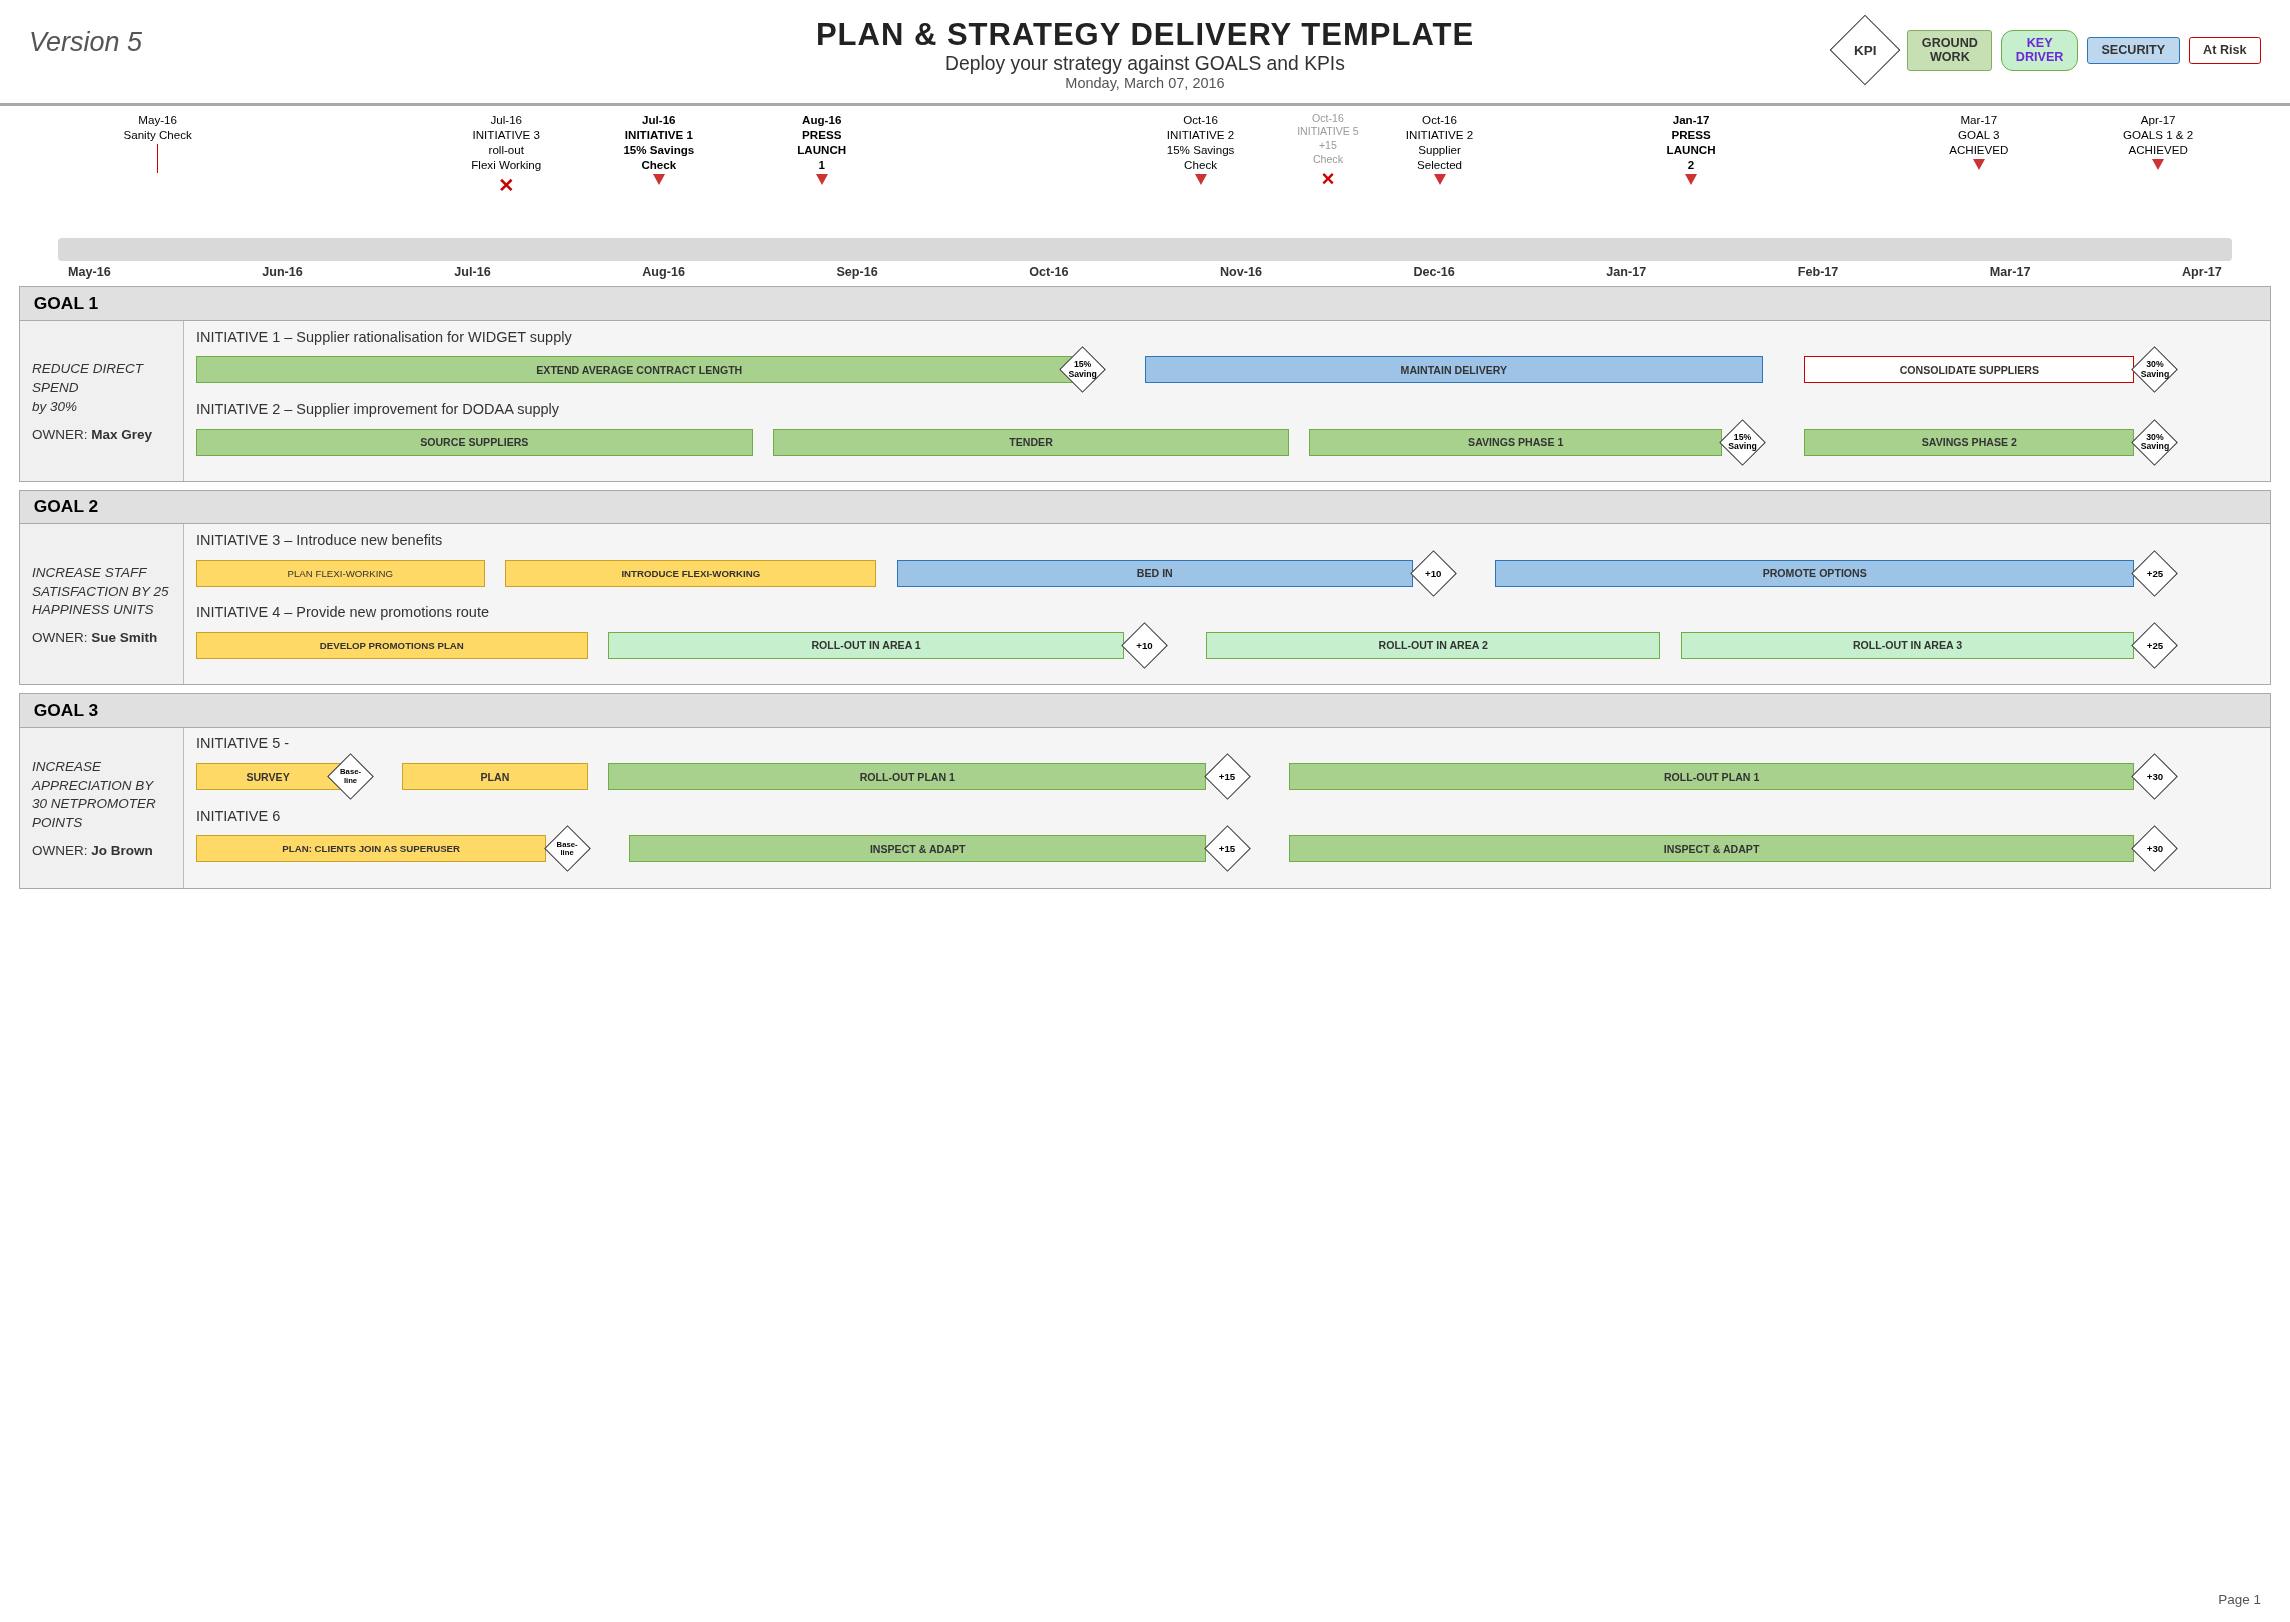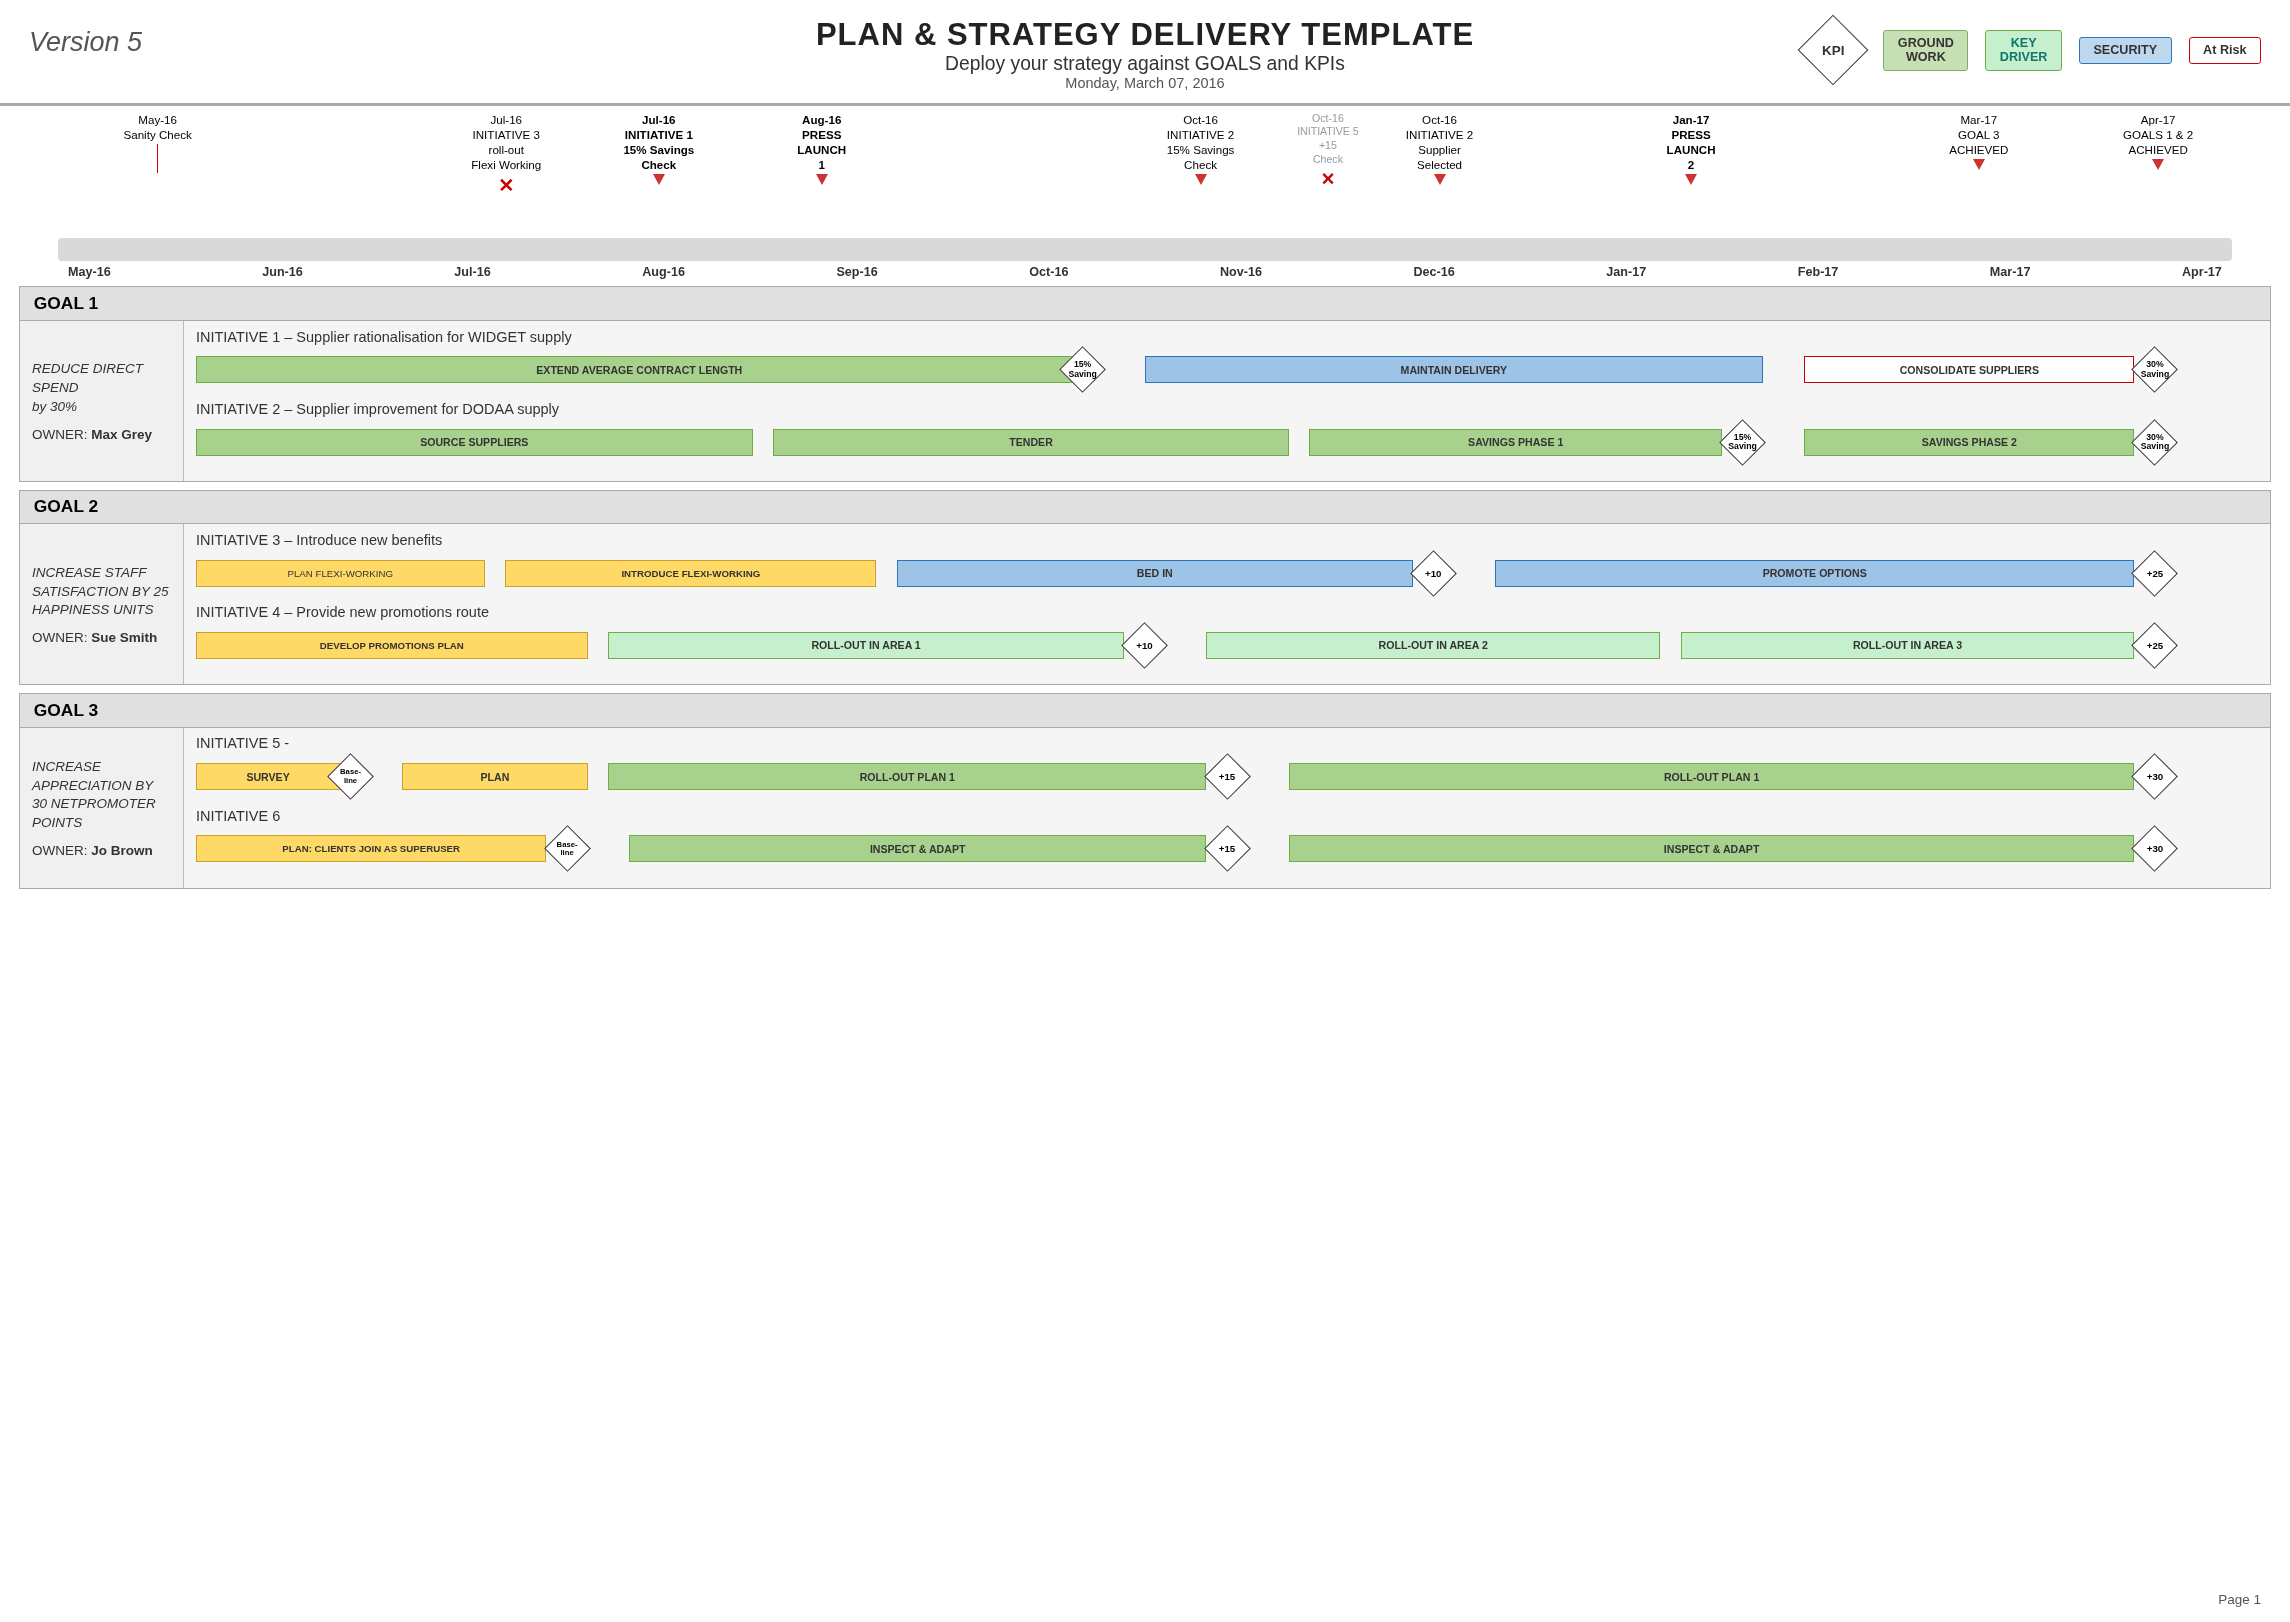--- a/index.html
+++ b/index.html
@@ -41,31 +41,31 @@
       font-style: italic;
     }
 
     
     .legend-area {
       position: absolute;
       right: 29px;
       top: 17.4px;
       display: flex;
       align-items: center;
-      gap: 17px;
+      gap: 9px;
     }
     .legend-box {
       padding: 5.8px 13.5px;
       font-size: 12.6px;
       font-weight: bold;
       border: 1.9px solid #999;
       border-radius: 2.9px;
     }
     .legend-groundwork { background: #c6e0b4; border-color: #82ac60; color: #333; }
-    .legend-keydriver { background: #c6efce; border-color: #70ad47; color: #0f766e; }
+    .legend-keydriver { background: #c6efce; border-color: #70ad47; color: #6d28d9; border-radius: 12px; }
     .legend-security { background: #bdd7ee; border-color: #2e75b6; color: #333; }
     .legend-atrisk { background: #fff; border: 1.9px solid #c00; color: #333; }
 
     
     .h-divider {
       height: 2.9px;
       background: #aaa;
       margin: 5.8px 0;
     }
 

